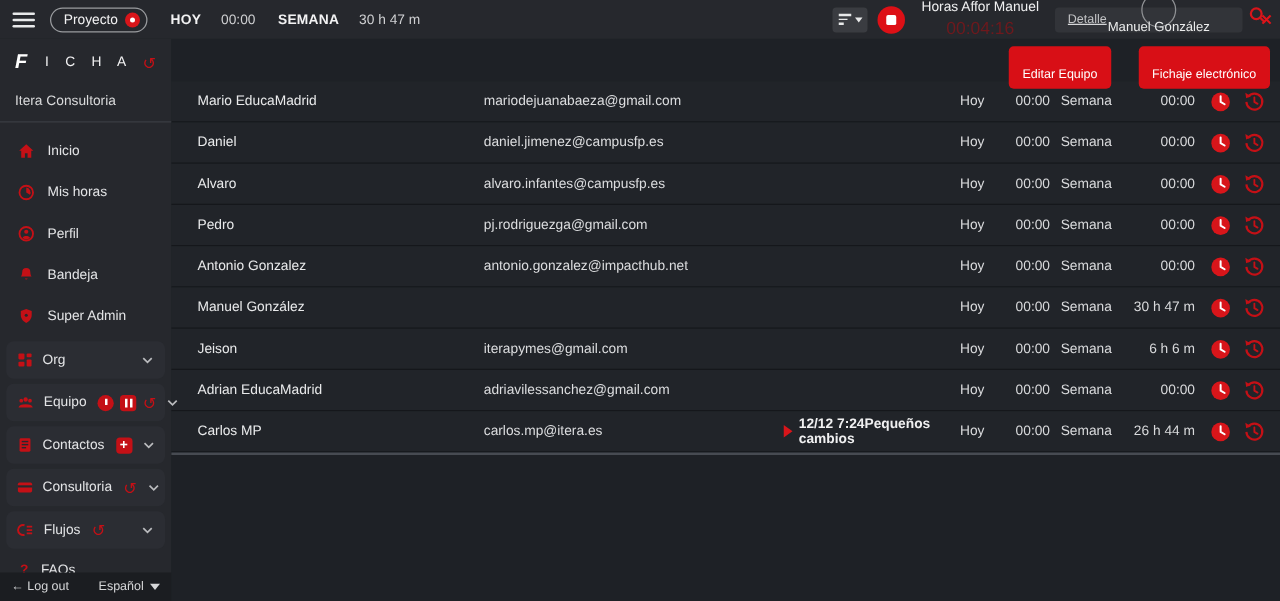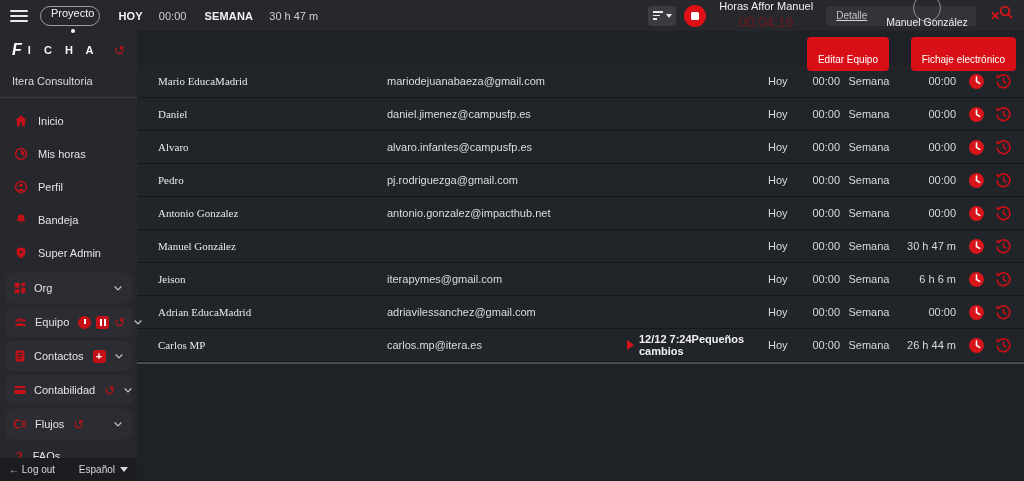--- a/index.html
+++ b/index.html
@@ -3,21 +3,21 @@
 <meta charset="utf-8">
 <style>
   * { margin:0; padding:0; box-sizing:border-box; }
   body { font-family:"Liberation Sans", sans-serif; background:#101113; }
   #app { position:relative; width:1024px; height:481px; overflow:hidden; background:#1e2126; color:#e6e7e9; font-size:11px; }
 
   
   .topbar { position:absolute; top:0; left:0; right:0; height:31px; background:#26282d; display:flex; align-items:center; z-index:5; }
   .burger { width:18px; height:12px; margin:0 12px 0 10px; display:flex; flex-direction:column; justify-content:space-between; cursor:pointer; }
   .burger span { display:block; height:2px; background:#e8e9ea; border-radius:1px; }
-  .pill { height:20px; border:1px solid #9a9c9f; border-radius:11px; display:flex; align-items:center; gap:6px; padding:0 5px 0 10px; color:#f2f2f3; cursor:pointer;flex-direction:column; }
+  .pill { height:20px; border:1px solid #9a9c9f; border-radius:11px; display:flex; align-items:center; gap:6px; padding:0 5px 0 10px; color:#f2f2f3; cursor:pointer; }
   .pill .dot { width:12px; height:12px; border-radius:50%; background:#d8151a; position:relative; }
   .pill .dot::after { content:""; position:absolute; left:4px; top:4px; width:4px; height:4px; border-radius:50%; background:#fff; }
   .tb-label { font-weight:bold; color:#f2f2f3; margin-left:18px; letter-spacing:.2px; }
   .tb-val { color:#cfd0d2; margin-left:16px; }
   .sortbtn { margin-left:330px; width:28px; height:20px; background:#3a3c41; border-radius:3px; display:flex; align-items:center; justify-content:center; gap:3px; cursor:pointer; }
   .sortlines { display:flex; flex-direction:column; gap:2px; }
   .sortlines i { display:block; height:1.5px; background:#e8e9ea; }
   .sortlines i:nth-child(1){width:10px} .sortlines i:nth-child(2){width:7px} .sortlines i:nth-child(3){width:4px}
   .sortcaret { width:0; height:0; border-left:3px solid transparent; border-right:3px solid transparent; border-top:4px solid #e8e9ea; }
   .stopbtn { margin-left:8px; width:22px; height:22px; border-radius:50%; background:#dd1016; display:flex; align-items:center; justify-content:center; cursor:pointer; }
@@ -30,21 +30,21 @@
   .xmark { color:#e0131a; font-size:12px; font-weight:bold; margin-left:14px; cursor:pointer; }
   .userbox { position:absolute; right:42px; top:0; width:110px; text-align:center; }
   .avatar { width:28px; height:28px; border:1px solid #8f9194; border-radius:50%; margin:-6px auto 0; }
   .username { color:#eceded; font-size:10.5px; margin-top:-6px; }
   .searchic { position:absolute; right:10px; top:4px; cursor:pointer; }
 
   
   .sidebar { position:absolute; top:31px; left:0; bottom:0; width:137px; background:#26282d; z-index:4; }
   .logo-row { display:flex; align-items:center; padding:10px 12px 8px; }
   .brand-f { font-style:italic; font-weight:bold; font-size:16px; color:#fff; margin-right:6px; }
-  .brand { color:#f2f2f3; font-size:11px; font-weight:bold; letter-spacing:5px; flex:1; }
+  .brand { color:#f2f2f3; font-size:11px; font-weight:normal; letter-spacing:5px; flex:1;text-align:center; }
   .side-refresh { color:#c41016; font-size:13px; cursor:pointer; line-height:1; }
   .company { color:#d9dadb; padding:8px 12px 10px; border-bottom:1px solid #3a3d43; margin:0 0 6px; }
   .sitem { display:flex; align-items:center; gap:10px; height:33px; padding:0 14px; cursor:pointer; color:#e3e4e6; }
   .sitem svg, .sgroup svg.gicon { flex:0 0 auto; }
   .sgroup { display:flex; align-items:center; gap:7px; height:30px; margin:4px 5px; padding:0 8px; background:#2b2d33; border-radius:6px; cursor:pointer; color:#e3e4e6; }
   .sgroup .glabel { margin-right:2px; }
   .badges { display:flex; align-items:center; gap:5px; }
   .badge-sq { width:13px; height:13px; background:#c41016; border-radius:3px; display:flex; align-items:center; justify-content:center; }
   .badge-sq .bars { display:flex; gap:2px; }
   .badge-sq .bars i { width:2px; height:7px; background:#fff; display:block; }
@@ -60,21 +60,21 @@
   .sbottom { position:absolute; bottom:0; left:0; right:0; height:23px; background:#1b1d21; display:flex; align-items:center; justify-content:space-between; padding:0 9px; font-size:10px; color:#d6d7d9; }
   .sbottom .lo { cursor:pointer; } .sbottom .lang { cursor:pointer; display:flex; align-items:center; gap:5px; }
   .caret-dn { width:0; height:0; border-left:4px solid transparent; border-right:4px solid transparent; border-top:5px solid #d6d7d9; }
 
   
   .main { position:absolute; top:31px; left:137px; right:0; bottom:0; background:#1e2126; }
   .mhead { height:34px; position:relative; }
   .rbtn { position:absolute; top:6px; height:22px; background:#d80f16; color:#fff; border:none; border-radius:4px; font-size:10px; padding:17px 11px; font-family:"Liberation Sans", sans-serif; cursor:pointer; }
   .rbtn.b1 { right:135px; } .rbtn.b2 { right:8px; }
   .trow { display:flex; align-items:center; height:33px; background:#212429; border-bottom:1px solid #15171b; cursor:default; }
-  .c-name { flex:0 0 250px; padding-left:21px; color:#e9eaeb;font-family:Liberation Serif, serif; }
+  .c-name { flex:0 0 250px; padding-left:21px; color:#e9eaeb; }
   .c-email { flex:0 0 240px; color:#dcdddf; }
   .c-activity { flex:1 1 auto; display:flex; align-items:center; gap:5px; color:#f0f0f1; font-weight:bold; }
   .play { width:0; height:0; border-top:5px solid transparent; border-bottom:5px solid transparent; border-left:7px solid #d8151a; }
   .c-hoylbl { flex:0 0 30px; color:#d9dadc; }
   .c-hoyval { flex:0 0 42px; text-align:right; color:#d9dadc; }
   .c-semlbl { flex:0 0 58px; text-align:center; color:#d9dadc; }
   .c-semval { flex:0 0 58px; text-align:right; color:#d9dadc; }
   .c-icons { flex:0 0 68px; display:flex; justify-content:flex-end; gap:10px; padding-right:12px; }
   .c-icons span { cursor:pointer; line-height:0; }
   .endline { height:2px; background:#474b52; }
@@ -224,21 +224,21 @@
           </span>
           <span class="chev" style="line-height: 0;"><svg width="12" height="12" viewBox="0 0 16 16">
               <path d="M3.5 6l4.5 4.5L12.5 6" fill="none" stroke="#babbbe" stroke-width="1.8"></path>
             </svg></span>
         </div>
         <div class="sgroup">
           <span class="gicon" style="line-height: 0;"><svg width="14" height="14" viewBox="0 0 16 16">
               <rect x="1.5" y="3.5" width="13" height="9" rx="1.5" fill="#c41016"></rect>
               <rect x="1.5" y="6" width="13" height="2" fill="#26282d"></rect>
             </svg></span>
-          <span class="glabel">Contabilidad</span>
+          <span class="glabel">Consultoria</span>
           <span class="badges">
             <span class="refr">↺</span>
           </span>
           <span class="chev" style="line-height: 0;"><svg width="12" height="12" viewBox="0 0 16 16">
               <path d="M3.5 6l4.5 4.5L12.5 6" fill="none" stroke="#babbbe" stroke-width="1.8"></path>
             </svg></span>
         </div>
         <div class="sgroup">
           <span class="gicon" style="line-height: 0;"><svg width="15" height="14" viewBox="0 0 16 16">
               <path d="M7 3.6a4.6 4.6 0 1 0 0 8.8" fill="none" stroke="#c41016" stroke-width="1.8"></path>

